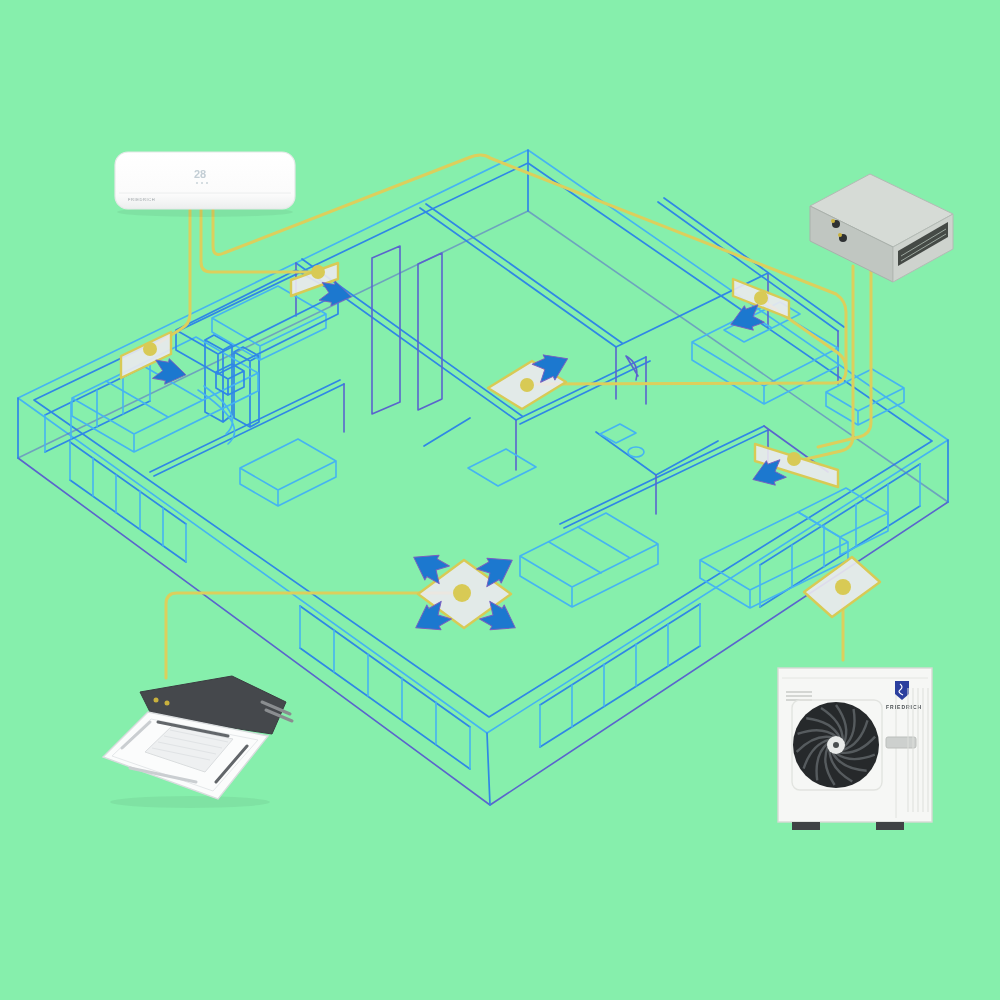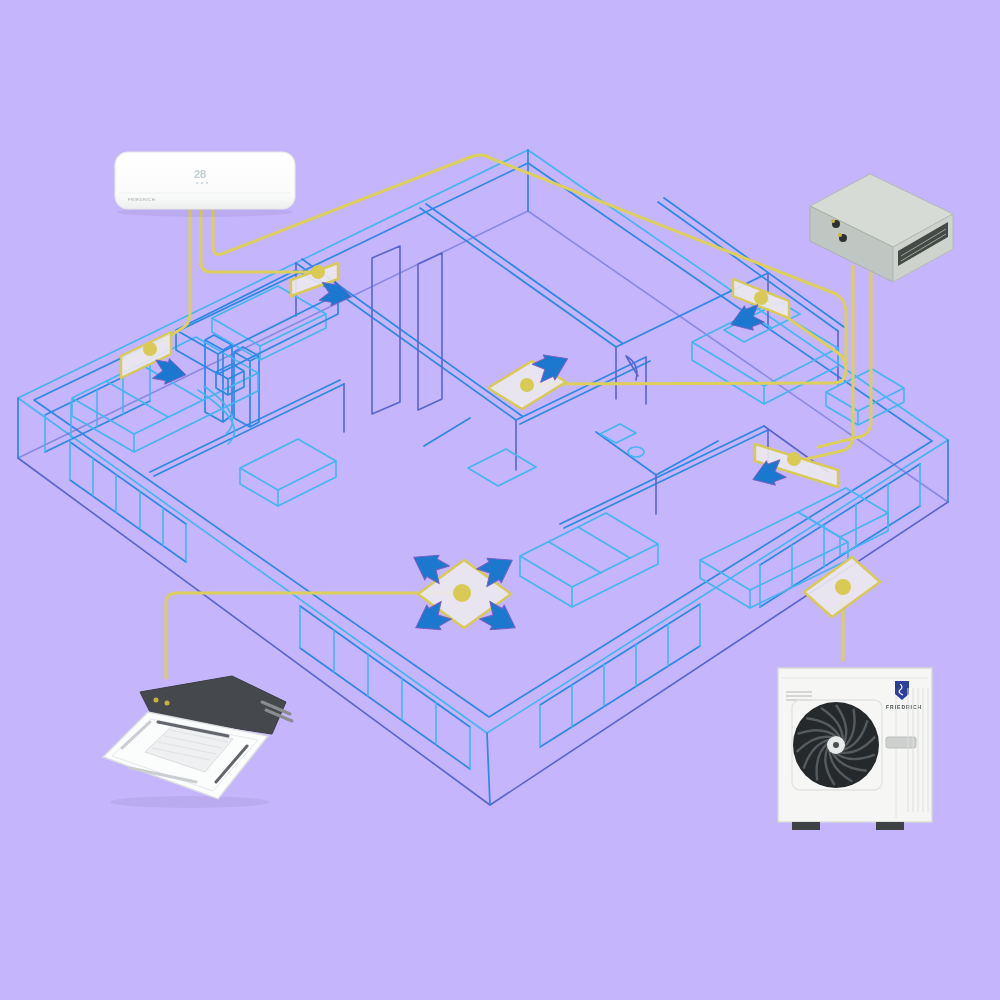--- a/index.html
+++ b/index.html
@@ -1,16 +1,16 @@
 <!DOCTYPE html>
 <html><head>
 <meta charset="utf-8">
 <style>
   html,body{margin:0;padding:0;background:#ffffff;}
-  .stage{position:relative;width:1000px;height:1000px;background:#c4b5fd;overflow:hidden;
+  .stage{position:relative;width:1000px;height:1000px;background:#86efac;overflow:hidden;
          font-family:"Liberation Sans", sans-serif;}
   svg{display:block}
   .bp-light{stroke:#45b4f2;stroke-width:1.6;fill:none;stroke-linecap:round;stroke-linejoin:round}
   .bp-mid{stroke:#2f87e6;stroke-width:1.7;fill:none;stroke-linecap:round;stroke-linejoin:round}
   .bp-violet{stroke:#5a64cd;stroke-width:1.6;fill:none;stroke-linecap:round;stroke-linejoin:round}
   .pipe{stroke:#dccf5c;stroke-width:3;fill:none;stroke-linecap:round;stroke-linejoin:round}
   .pad{fill:#ece9ee;fill-opacity:.9;stroke:#d8ca55;stroke-width:2.4;stroke-linejoin:round}
   .pad-dot{fill:#d8ca55}
   .arrow{fill:#1c78cf;stroke:#7a5fc0;stroke-width:1.4;stroke-linejoin:round}
   text{user-select:none}

